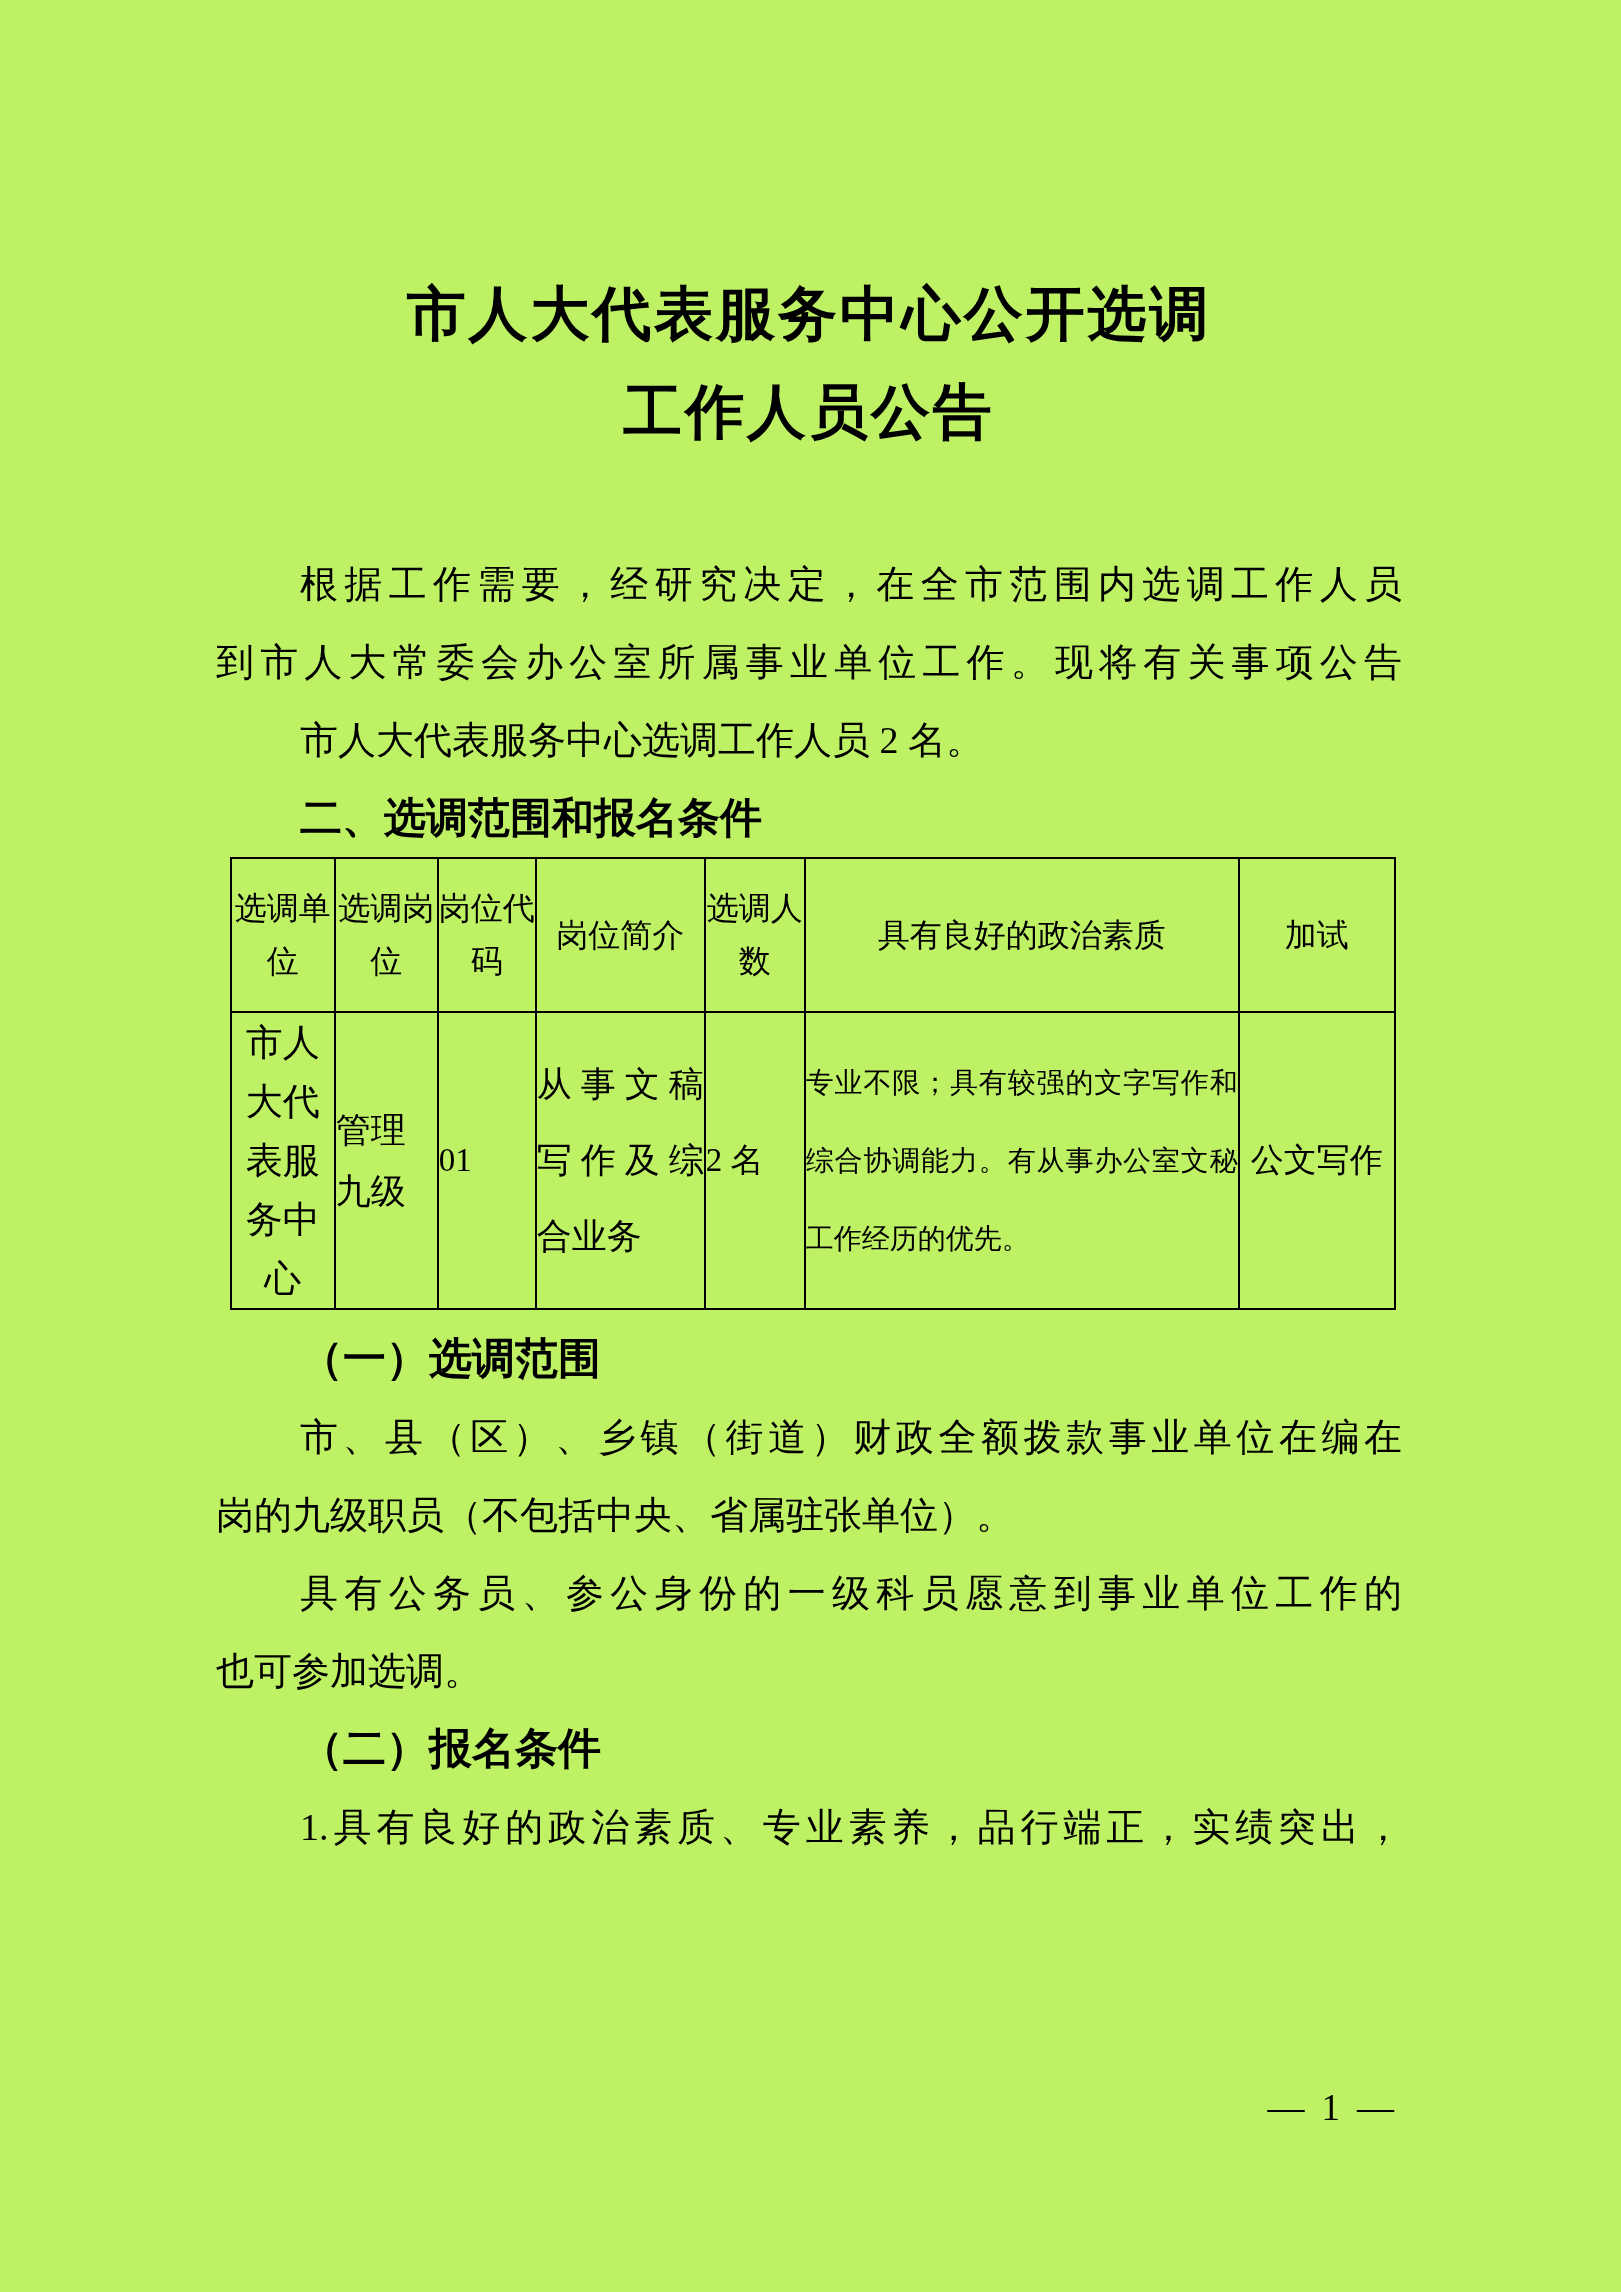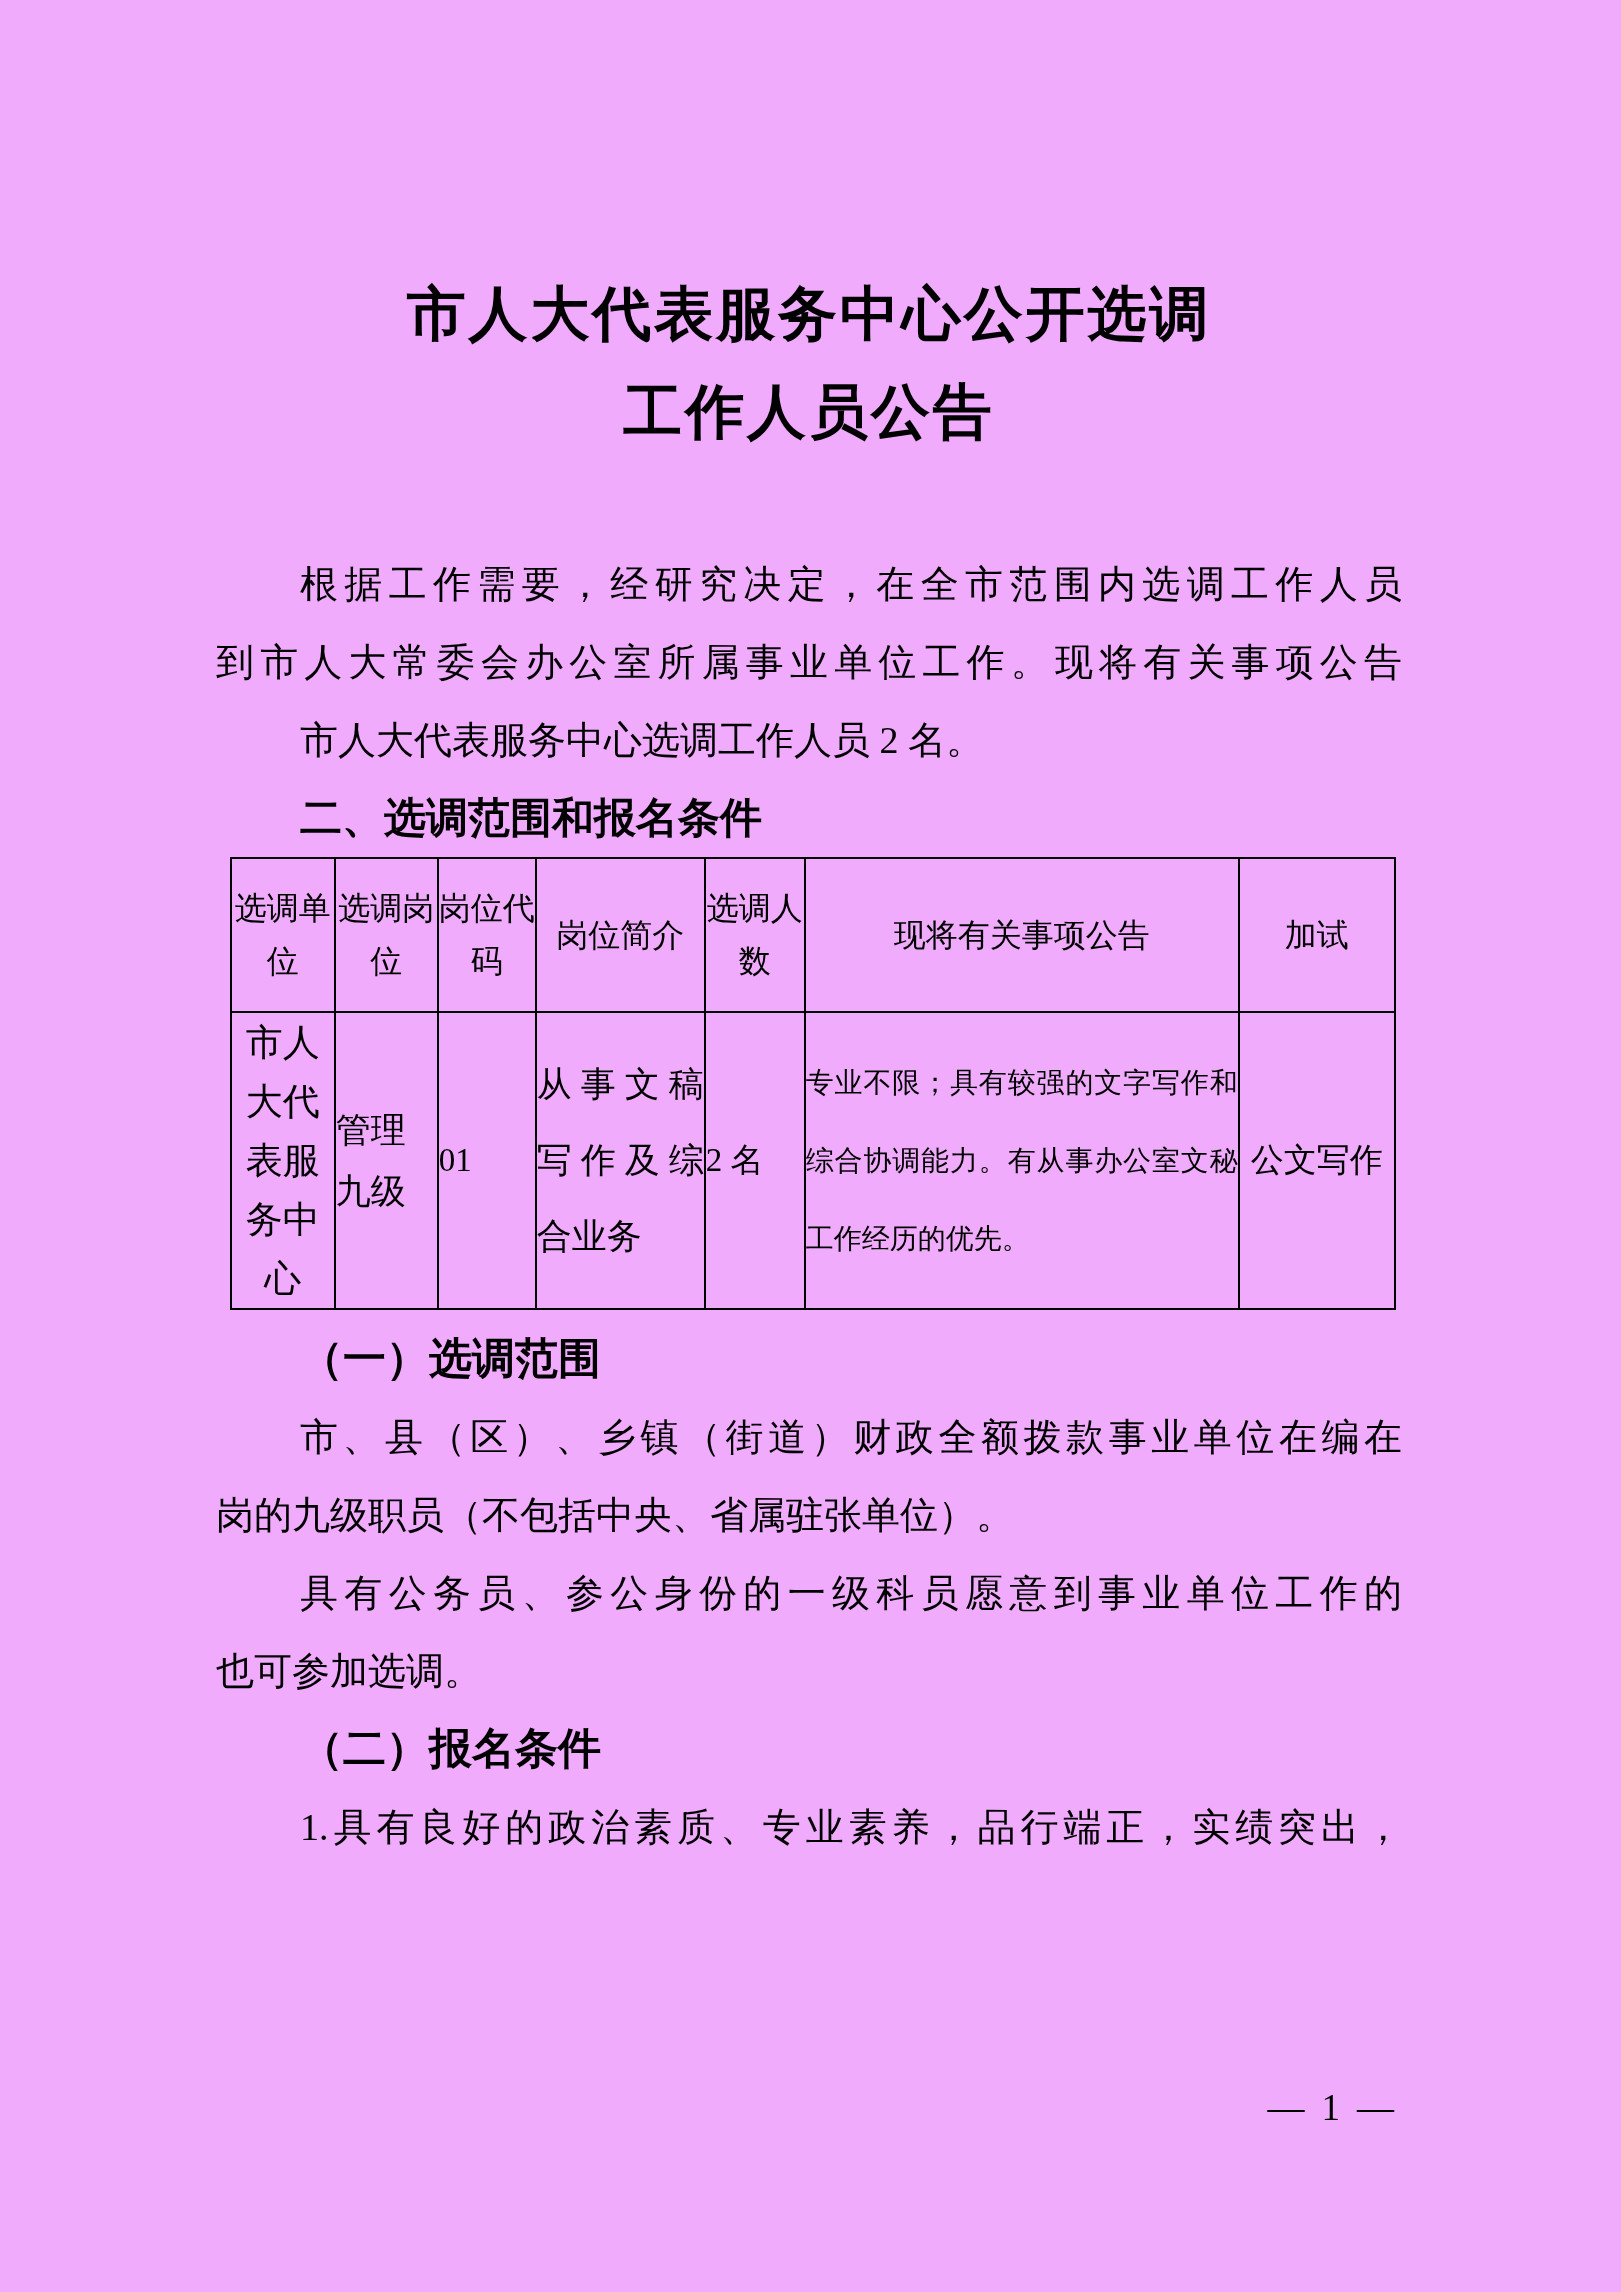--- a/index.html
+++ b/index.html
@@ -2,21 +2,21 @@
 <html><head>
 <meta charset="utf-8">
 <style>
   * { box-sizing: border-box; }
   html, body { margin: 0; padding: 0; background: #e8e8e8; }
   .page {
     position: relative;
     width: 1621px;
     height: 2293px;
     margin: 0 auto;
-    background: #f0abfc;
+    background: #bef264;
     color: #000000;
     font-family: "Liberation Serif", "DejaVu Serif", serif;
     overflow: hidden;
   }
   .content {
     position: absolute;
     left: 216px;
     top: 0;
     width: 1186px;
   }
@@ -162,21 +162,21 @@
         <col style="width:434px">
         <col style="width:156px">
       </colgroup>
       <tbody>
         <tr class="head-row">
           <th class="hcell">选调单位</th>
           <th class="hcell">选调岗位</th>
           <th class="hcell">岗位代码</th>
           <th class="hcell">岗位简介</th>
           <th class="hcell">选调人数</th>
-          <th class="hcell">现将有关事项公告</th>
+          <th class="hcell">具有良好的政治素质</th>
           <th class="hcell">加试</th>
         </tr>
         <tr class="body-row">
           <td class="c-unit">市人大代表服务中心</td>
           <td class="c-post">管理九级</td>
           <td class="c-code">01</td>
           <td class="c-intro">从事文稿写作及综合业务</td>
           <td class="c-count">2 名</td>
           <td class="c-req">专业不限；具有较强的文字写作和综合协调能力。有从事办公室文秘工作经历的优先。</td>
           <td class="c-extra">公文写作</td>

